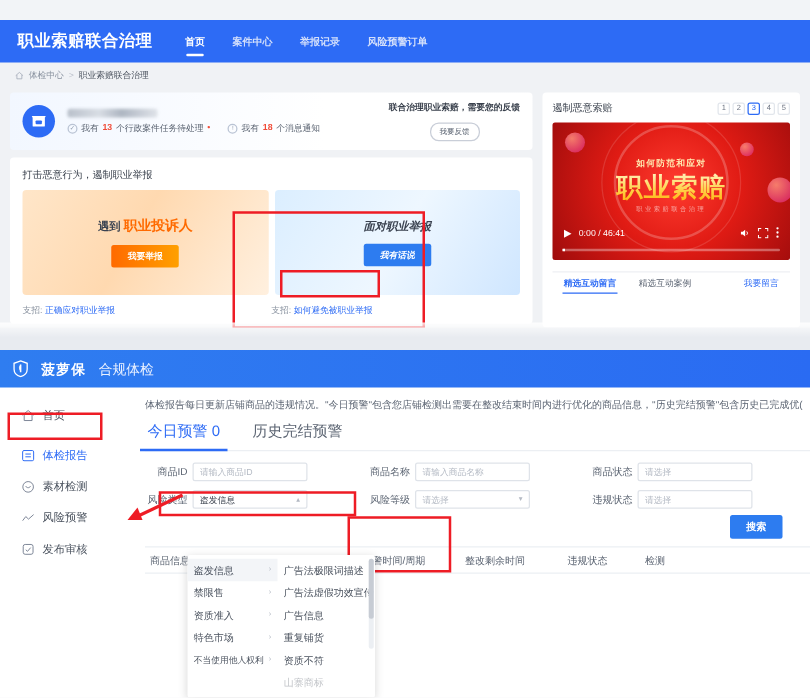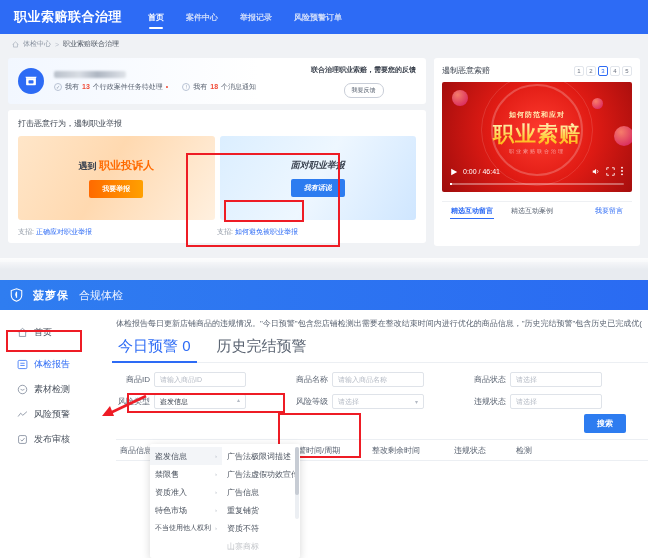--- a/index.html
+++ b/index.html
@@ -3,21 +3,21 @@
 <meta charset="utf-8">
 <style>
   * { box-sizing: border-box; margin: 0; padding: 0; }
   body {
     width: 648px; height: 558px; overflow: hidden;
     font-family: "Liberation Sans", "DejaVu Sans", sans-serif;
     background: #f2f4f7; position: relative;
   }
 
   
-  .app-top { position: absolute; left:0; top:0; width:648px; height:268px; background:#f0f2f5; overflow:hidden; }
+  .app-top { position: absolute; left:0; top:16px; width:648px; height:268px; background:#f0f2f5; overflow:hidden; }
   .top-header {
     height: 34px; background:#2d6bf5; display:flex; align-items:center; padding:0 14px; gap:26px;
   }
   .top-logo { color:#fff; font-size:13px; font-weight:bold; letter-spacing:.5px; }
   .top-nav { display:flex; gap:22px; align-items:center; height:100%; }
   .top-nav-item {
     color:#d3dffb; font-size:8px; position:relative; height:100%;
     display:flex; align-items:center; cursor:pointer;font-weight:bold;
   }
   .top-nav-item.active { color:#fff; font-weight:bold; }
@@ -127,21 +127,21 @@
   .bot-body { display:flex; height:248px; }
   .sidebar { width:112px; padding:10px 0 0 8px; }
   .side-item { display:flex; align-items:center; gap:6px; height:25px; padding-left:9px; font-size:9px; color:#4a525e; cursor:pointer; }
   .side-item.active { color:#2d6bf5; }
   .side-ic { width:11px; height:11px; flex:0 0 auto; }
   .side-sep { height:7px; }
 
   .content { flex:1; padding:8px 0 0 4px; position:relative; }
   .desc { font-size:8px; color:#5b6472; line-height:1.5; white-space:nowrap; overflow:hidden; }
   .ctabs { display:flex; gap:22px; border-bottom:1px solid #eceff3; margin-top:7px; }
-  .ctab { font-size:15px; color:#5b6472; padding:0 2px 6px 2px; position:relative; cursor:pointer; }
+  .ctab { font-size:12px; color:#5b6472; padding:0 2px 6px 2px; position:relative; cursor:pointer; }
   .ctab.on { color:#2d6bf5; }
   .ctab.on::after { content:""; position:absolute; left:-4px; right:-4px; bottom:-1px; height:2px; background:#2d6bf5; }
 
   .form { padding-top:9px; }
   .frow { display:flex; align-items:center; gap:4px; margin-bottom:7px; }
   .fld { display:flex; align-items:center; gap:4px; }
   .flabel { font-size:8px; color:#5b6472; width:34px; text-align:right; flex:0 0 auto; }
   .finput { width:92px; height:15px; border:1px solid #dfe3e9; border-radius:2px; background:#fff;
             font-size:7px; color:#b4bac4; display:flex; align-items:center; padding:0 5px; cursor:text; }
   .finput.val { color:#39404c; }

